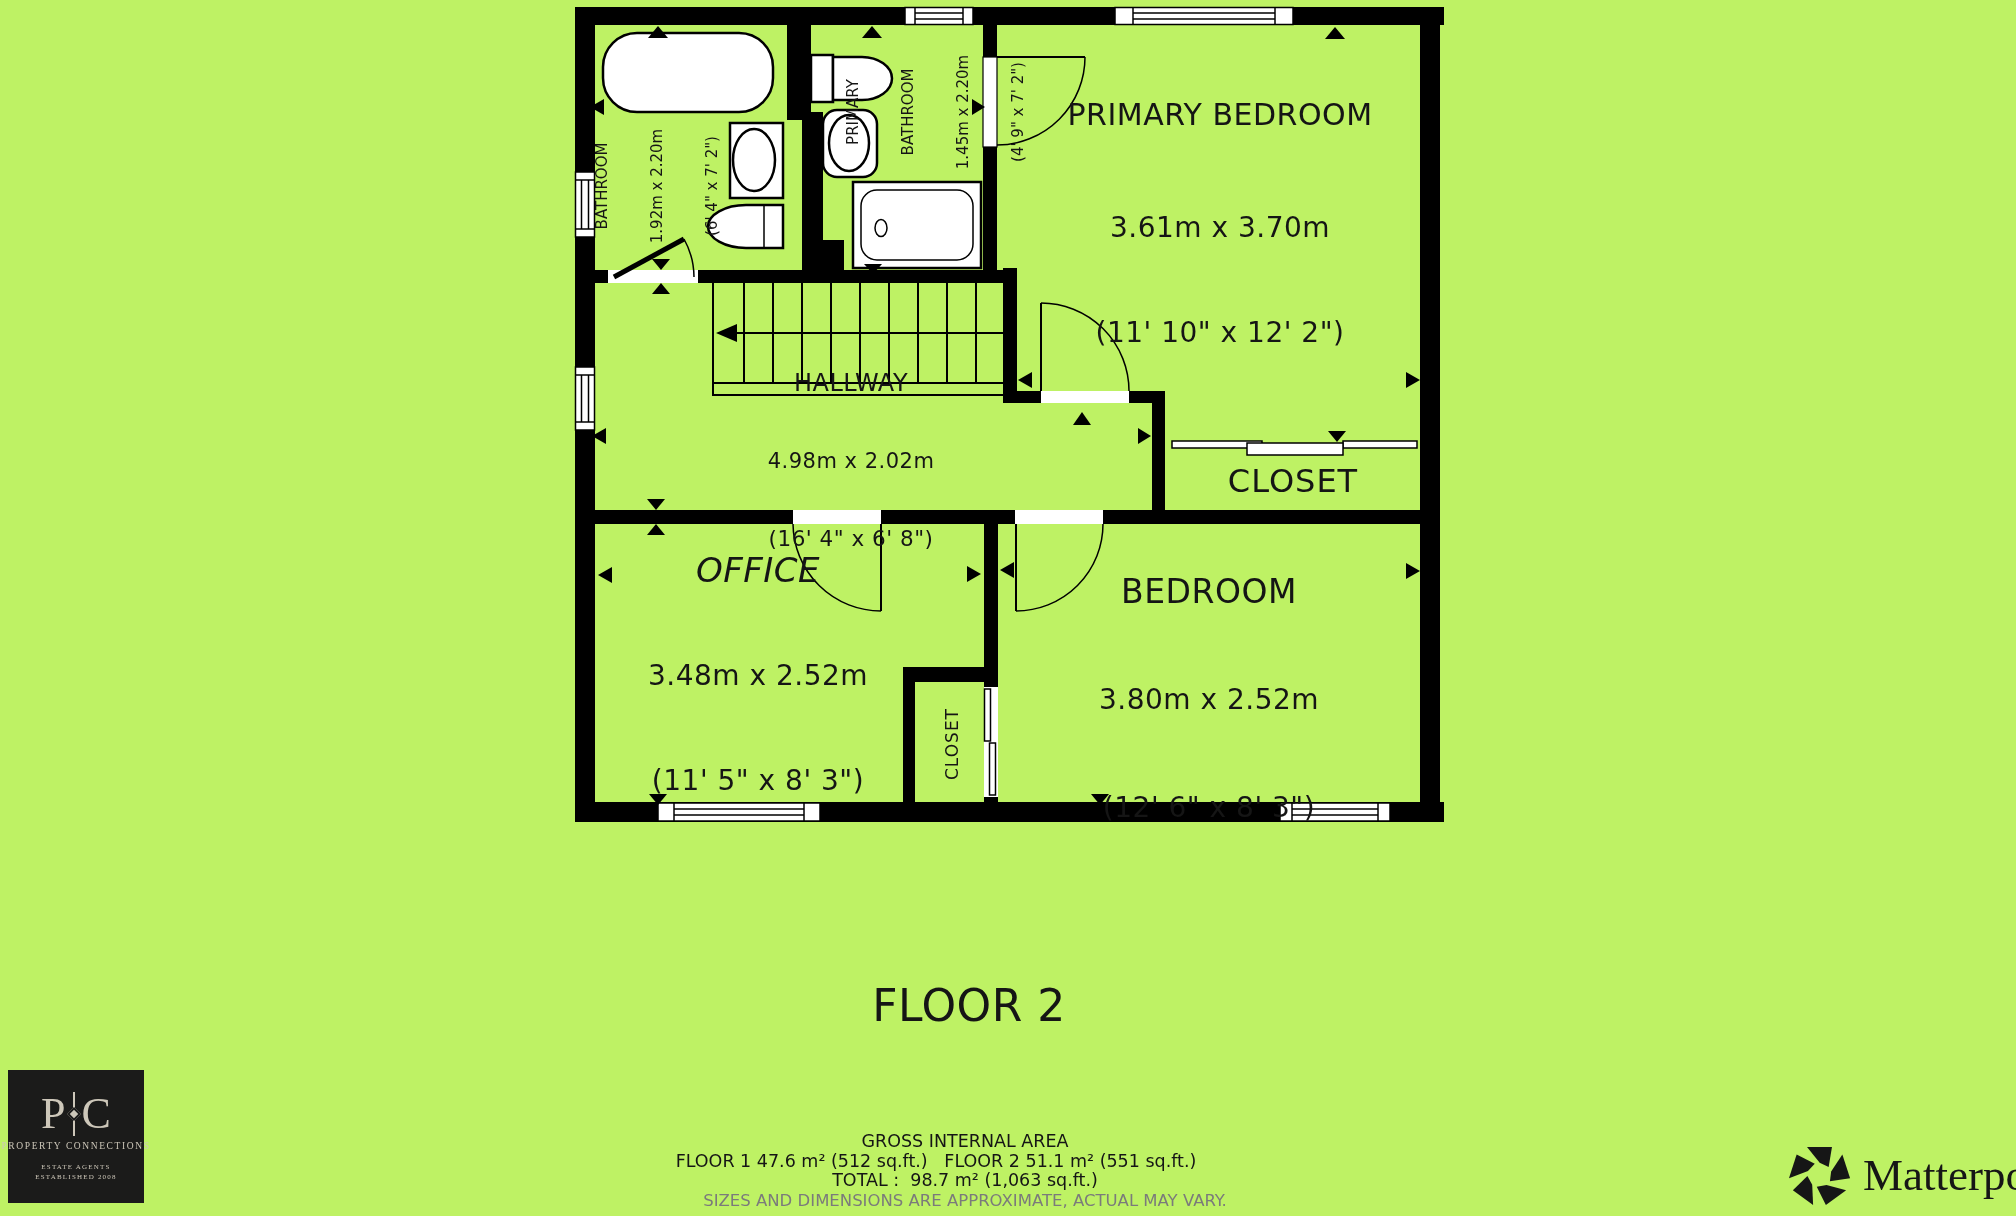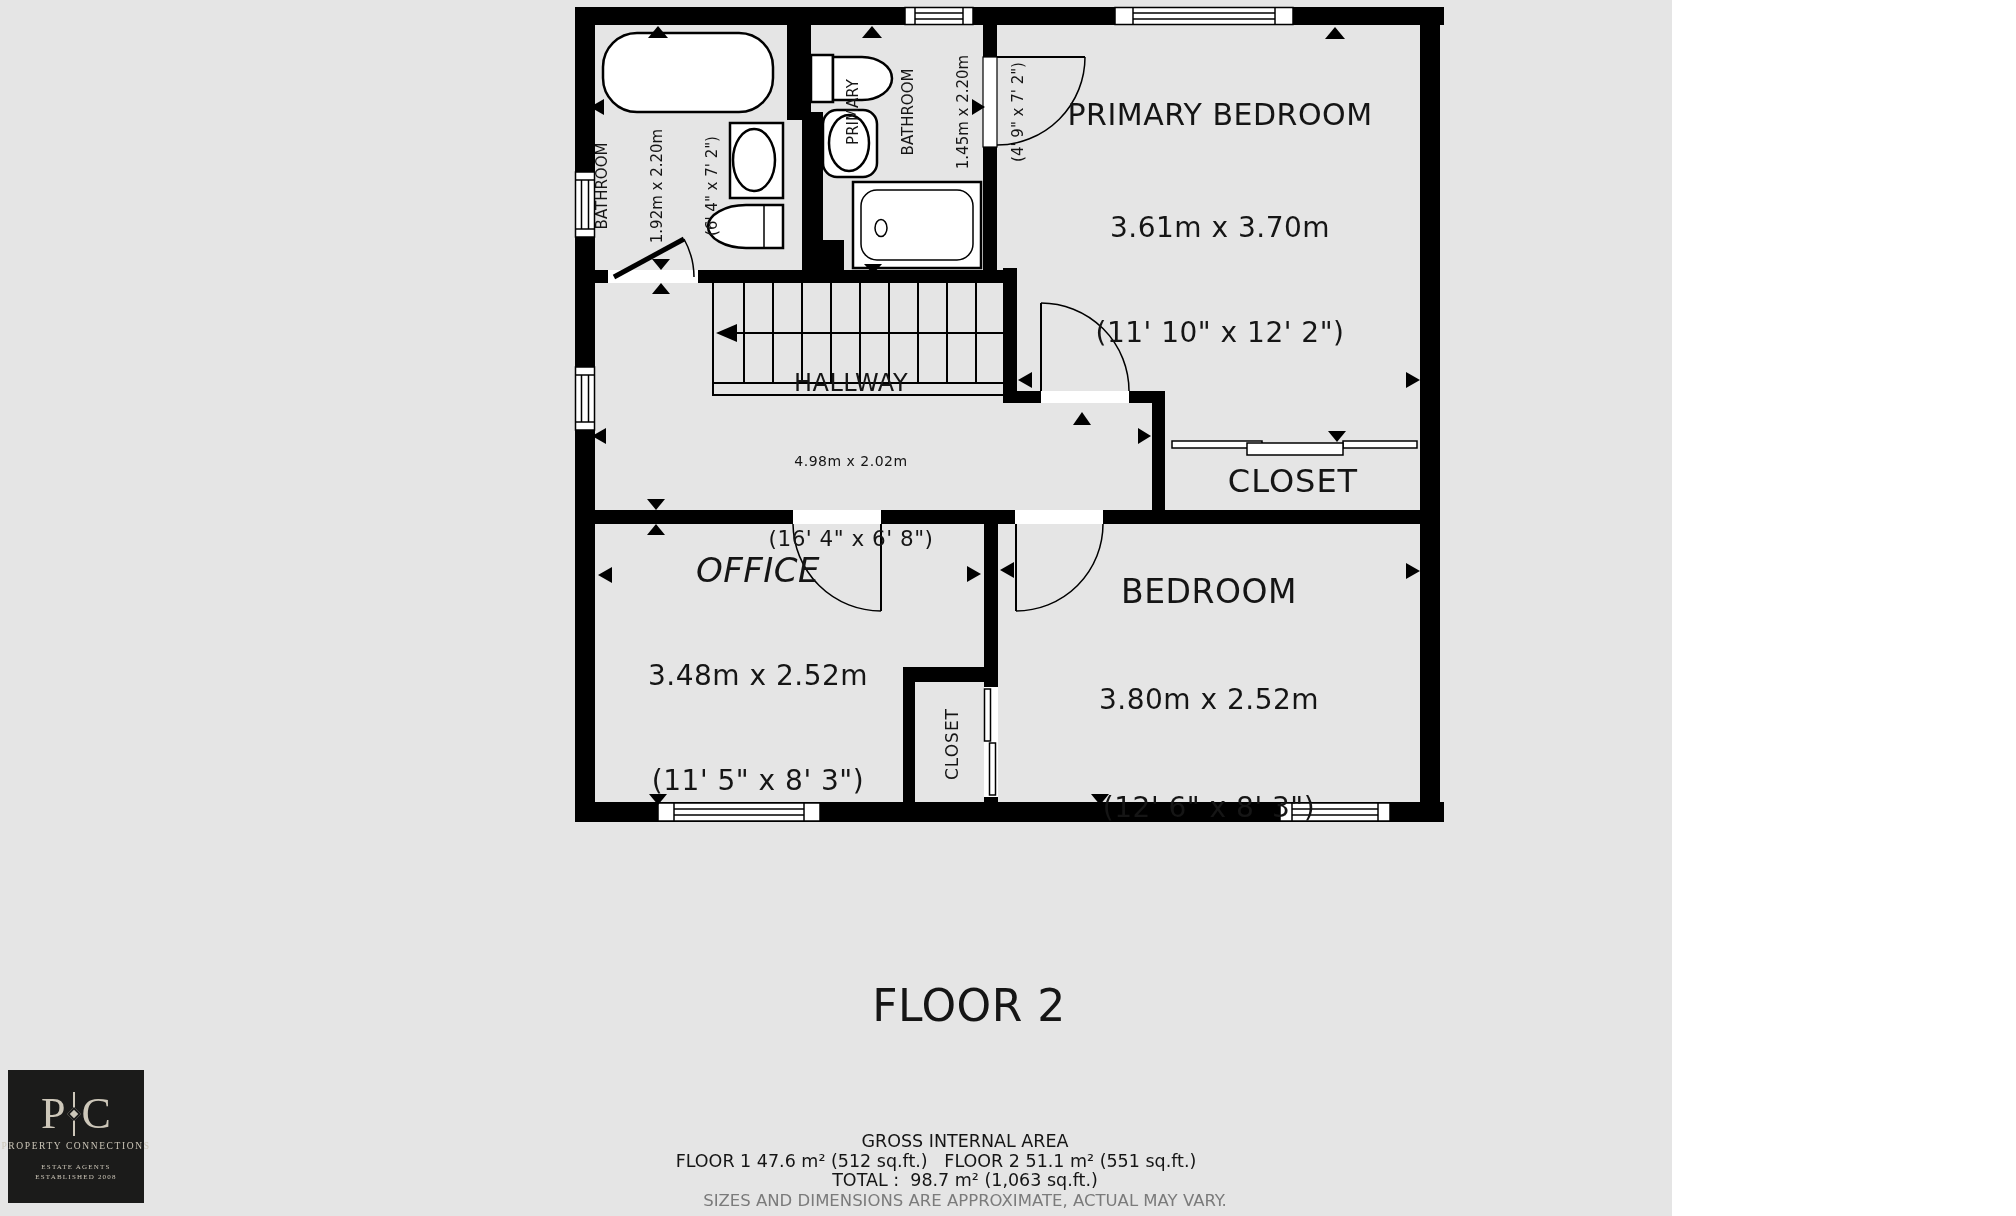--- a/index.html
+++ b/index.html
@@ -1,16 +1,16 @@
 <!DOCTYPE html>
 <html><head>
 <meta charset="utf-8">
 <style>
   html,body{margin:0;padding:0;background:#ffffff;}
-  #canvas{position:relative;width:1672px;height:1216px;background:#e5e5e5;overflow:hidden;
+  #canvas{position:relative;width:2016px;height:1216px;background:#bef264;overflow:hidden;
           font-family:"DejaVu Sans","Liberation Sans",sans-serif;color:#151515;}
   #plan-svg{position:absolute;left:0;top:0;}
   .abs{position:absolute;transform:translate(-50%,-50%);}
   .rot{position:absolute;transform:translate(-50%,-50%) rotate(-90deg);}
   .room-label{text-align:center;white-space:pre;letter-spacing:.5px;}
   .room-label span{display:block;}
   .small-label{text-align:center;white-space:pre;}
   .small-label span{display:block;line-height:17px;font-size:15px;}
   .floor-title{font-size:44px;letter-spacing:.5px;white-space:pre;}
   .foot{white-space:pre;text-align:center;}
@@ -228,21 +228,21 @@
   </svg>
 
   <div class="abs room-label" style="left:1220px;top:223px;line-height:35px;">
     <span style="font-size:30px;">PRIMARY BEDROOM</span>
     <span style="font-size:28px;margin-top:8px;">3.61m x 3.70m</span>
     <span style="font-size:28px;">(11' 10" x 12' 2")</span>
   </div>
 
   <div class="abs room-label" style="left:851px;top:461px;line-height:26px;">
     <span style="font-size:24px;">HALLWAY</span>
-    <span style="font-size:14px;">4.98m x 2.02m</span>
+    <span style="font-size:21px;">4.98m x 2.02m</span>
     <span style="font-size:21.5px;">(16' 4" x 6' 8")</span>
   </div>
 
   <div class="abs room-label" style="left:758px;top:675px;line-height:35px;">
     <span style="font-size:34px;font-style:italic;">OFFICE</span>
     <span style="font-size:28px;">3.48m x 2.52m</span>
     <span style="font-size:28px;">(11' 5" x 8' 3")</span>
   </div>
 
   <div class="abs room-label" style="left:1209px;top:700px;line-height:36px;">

